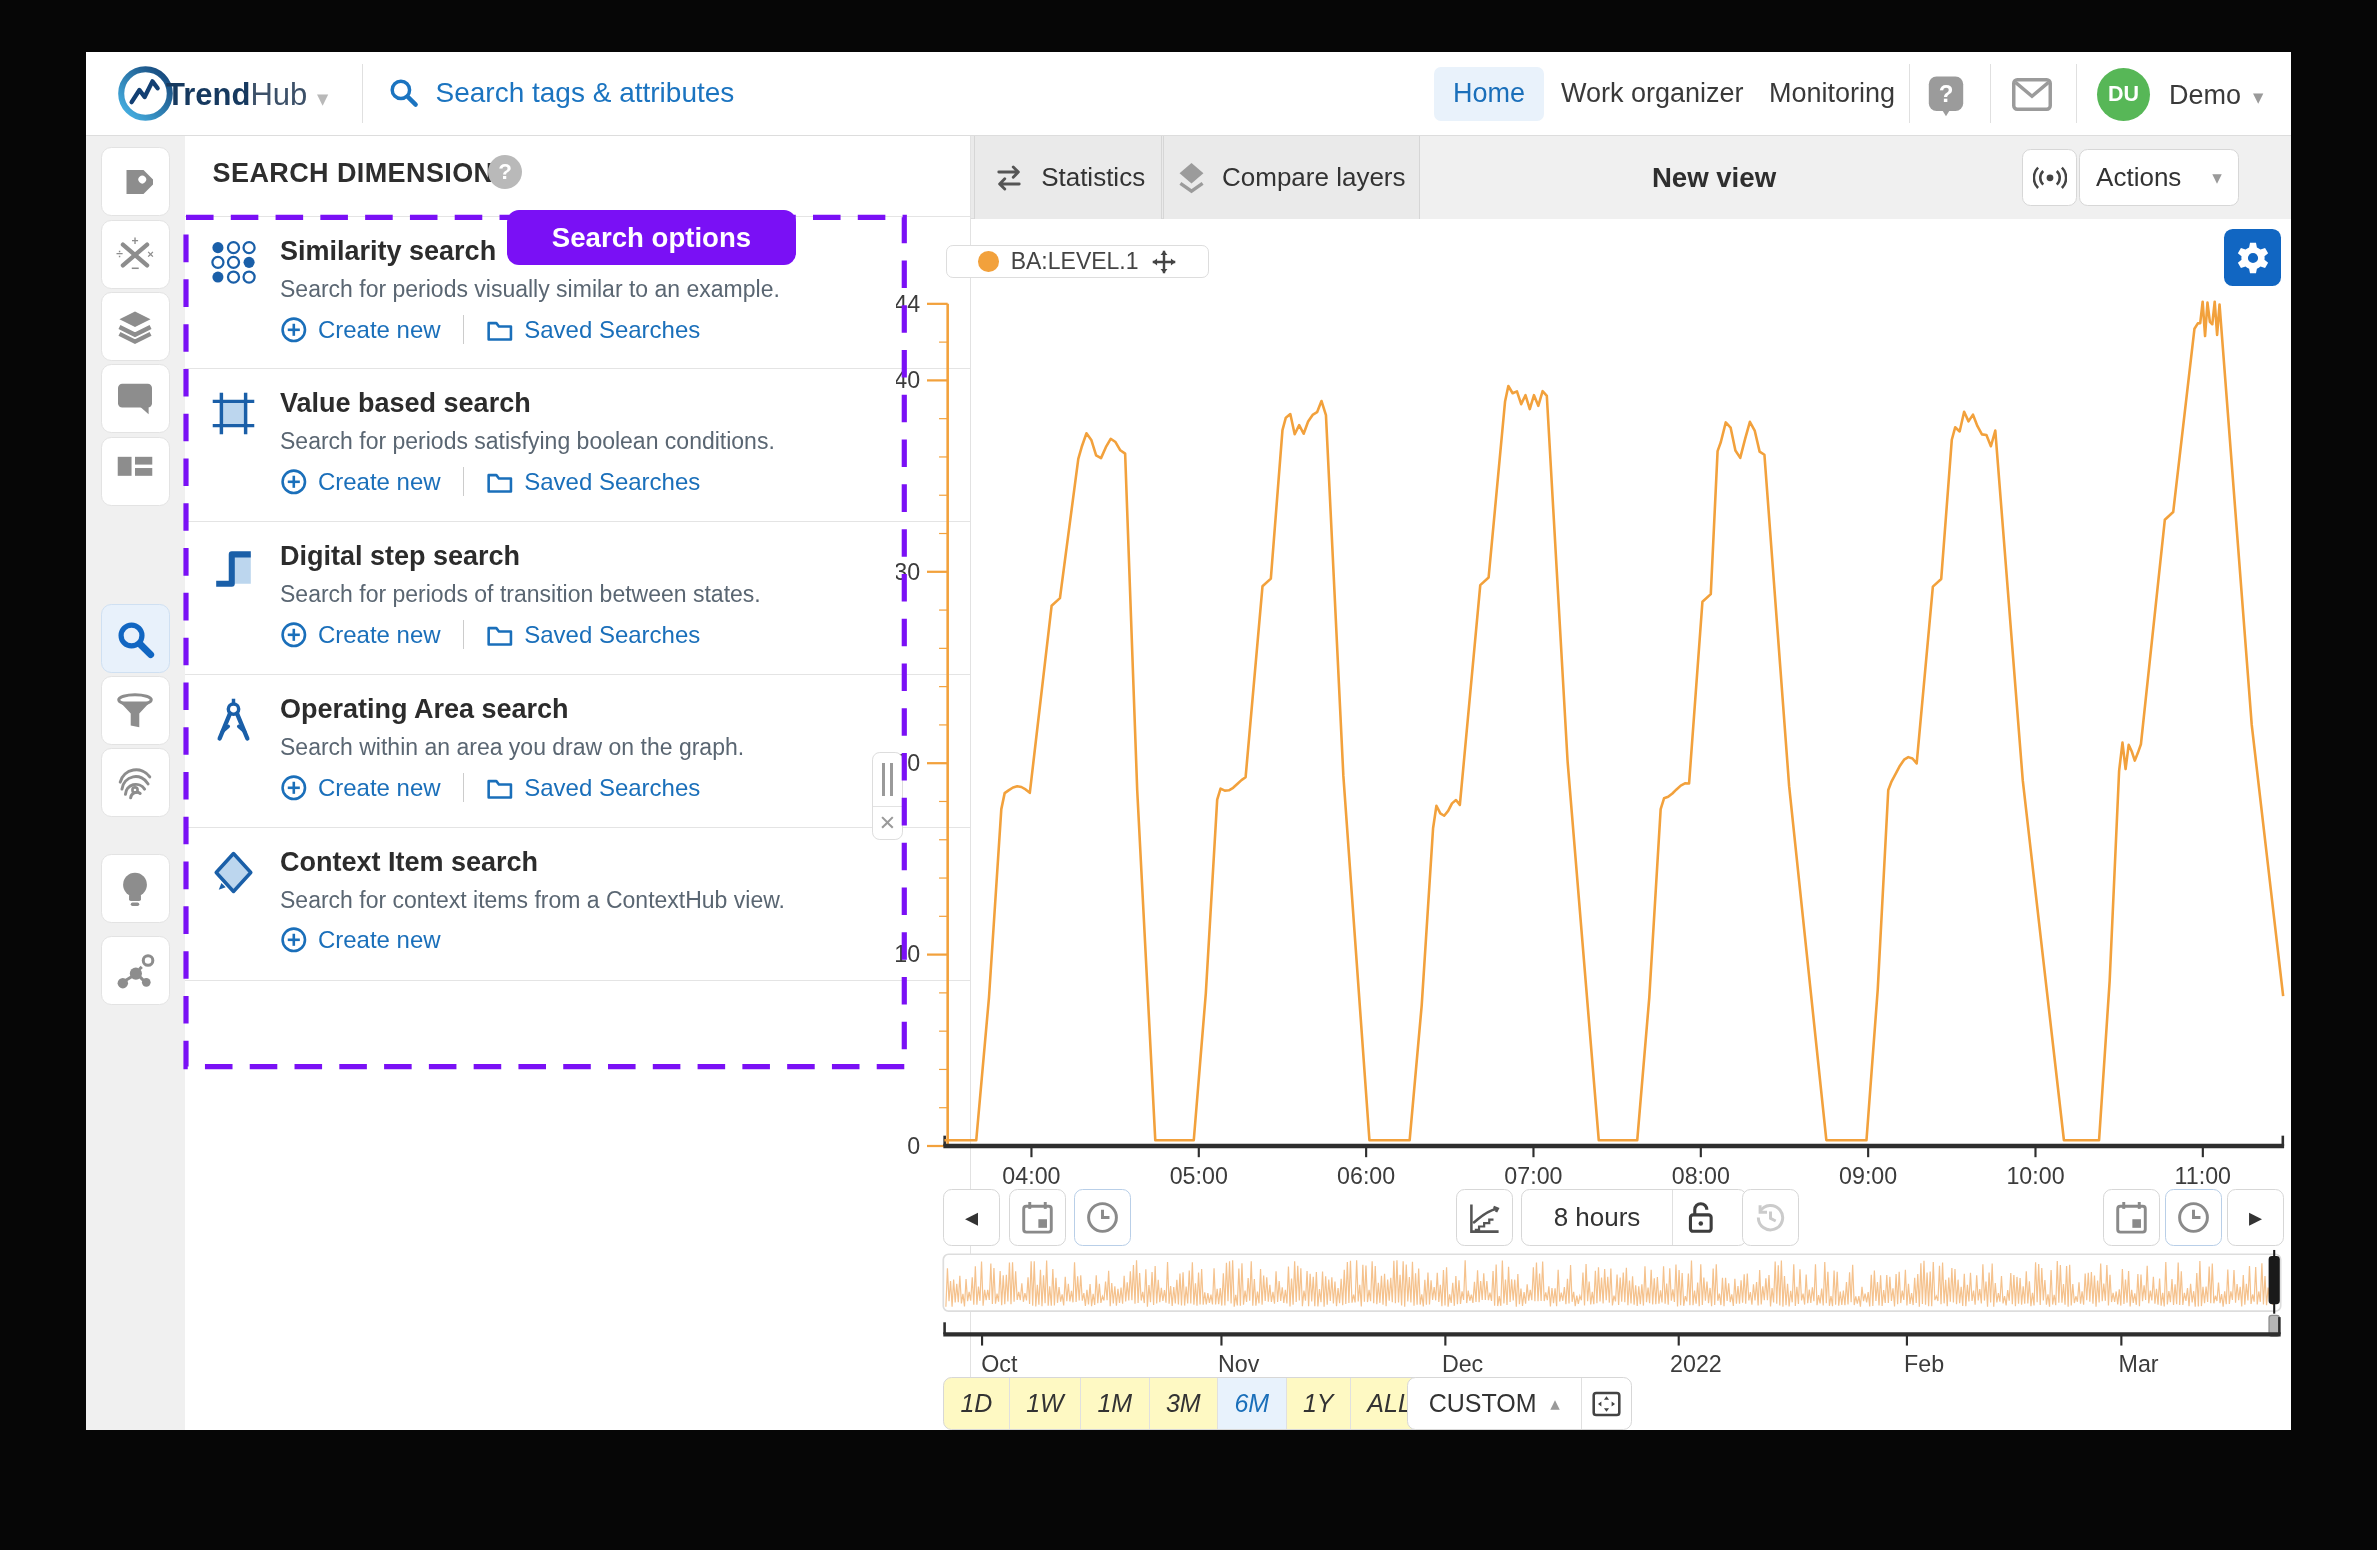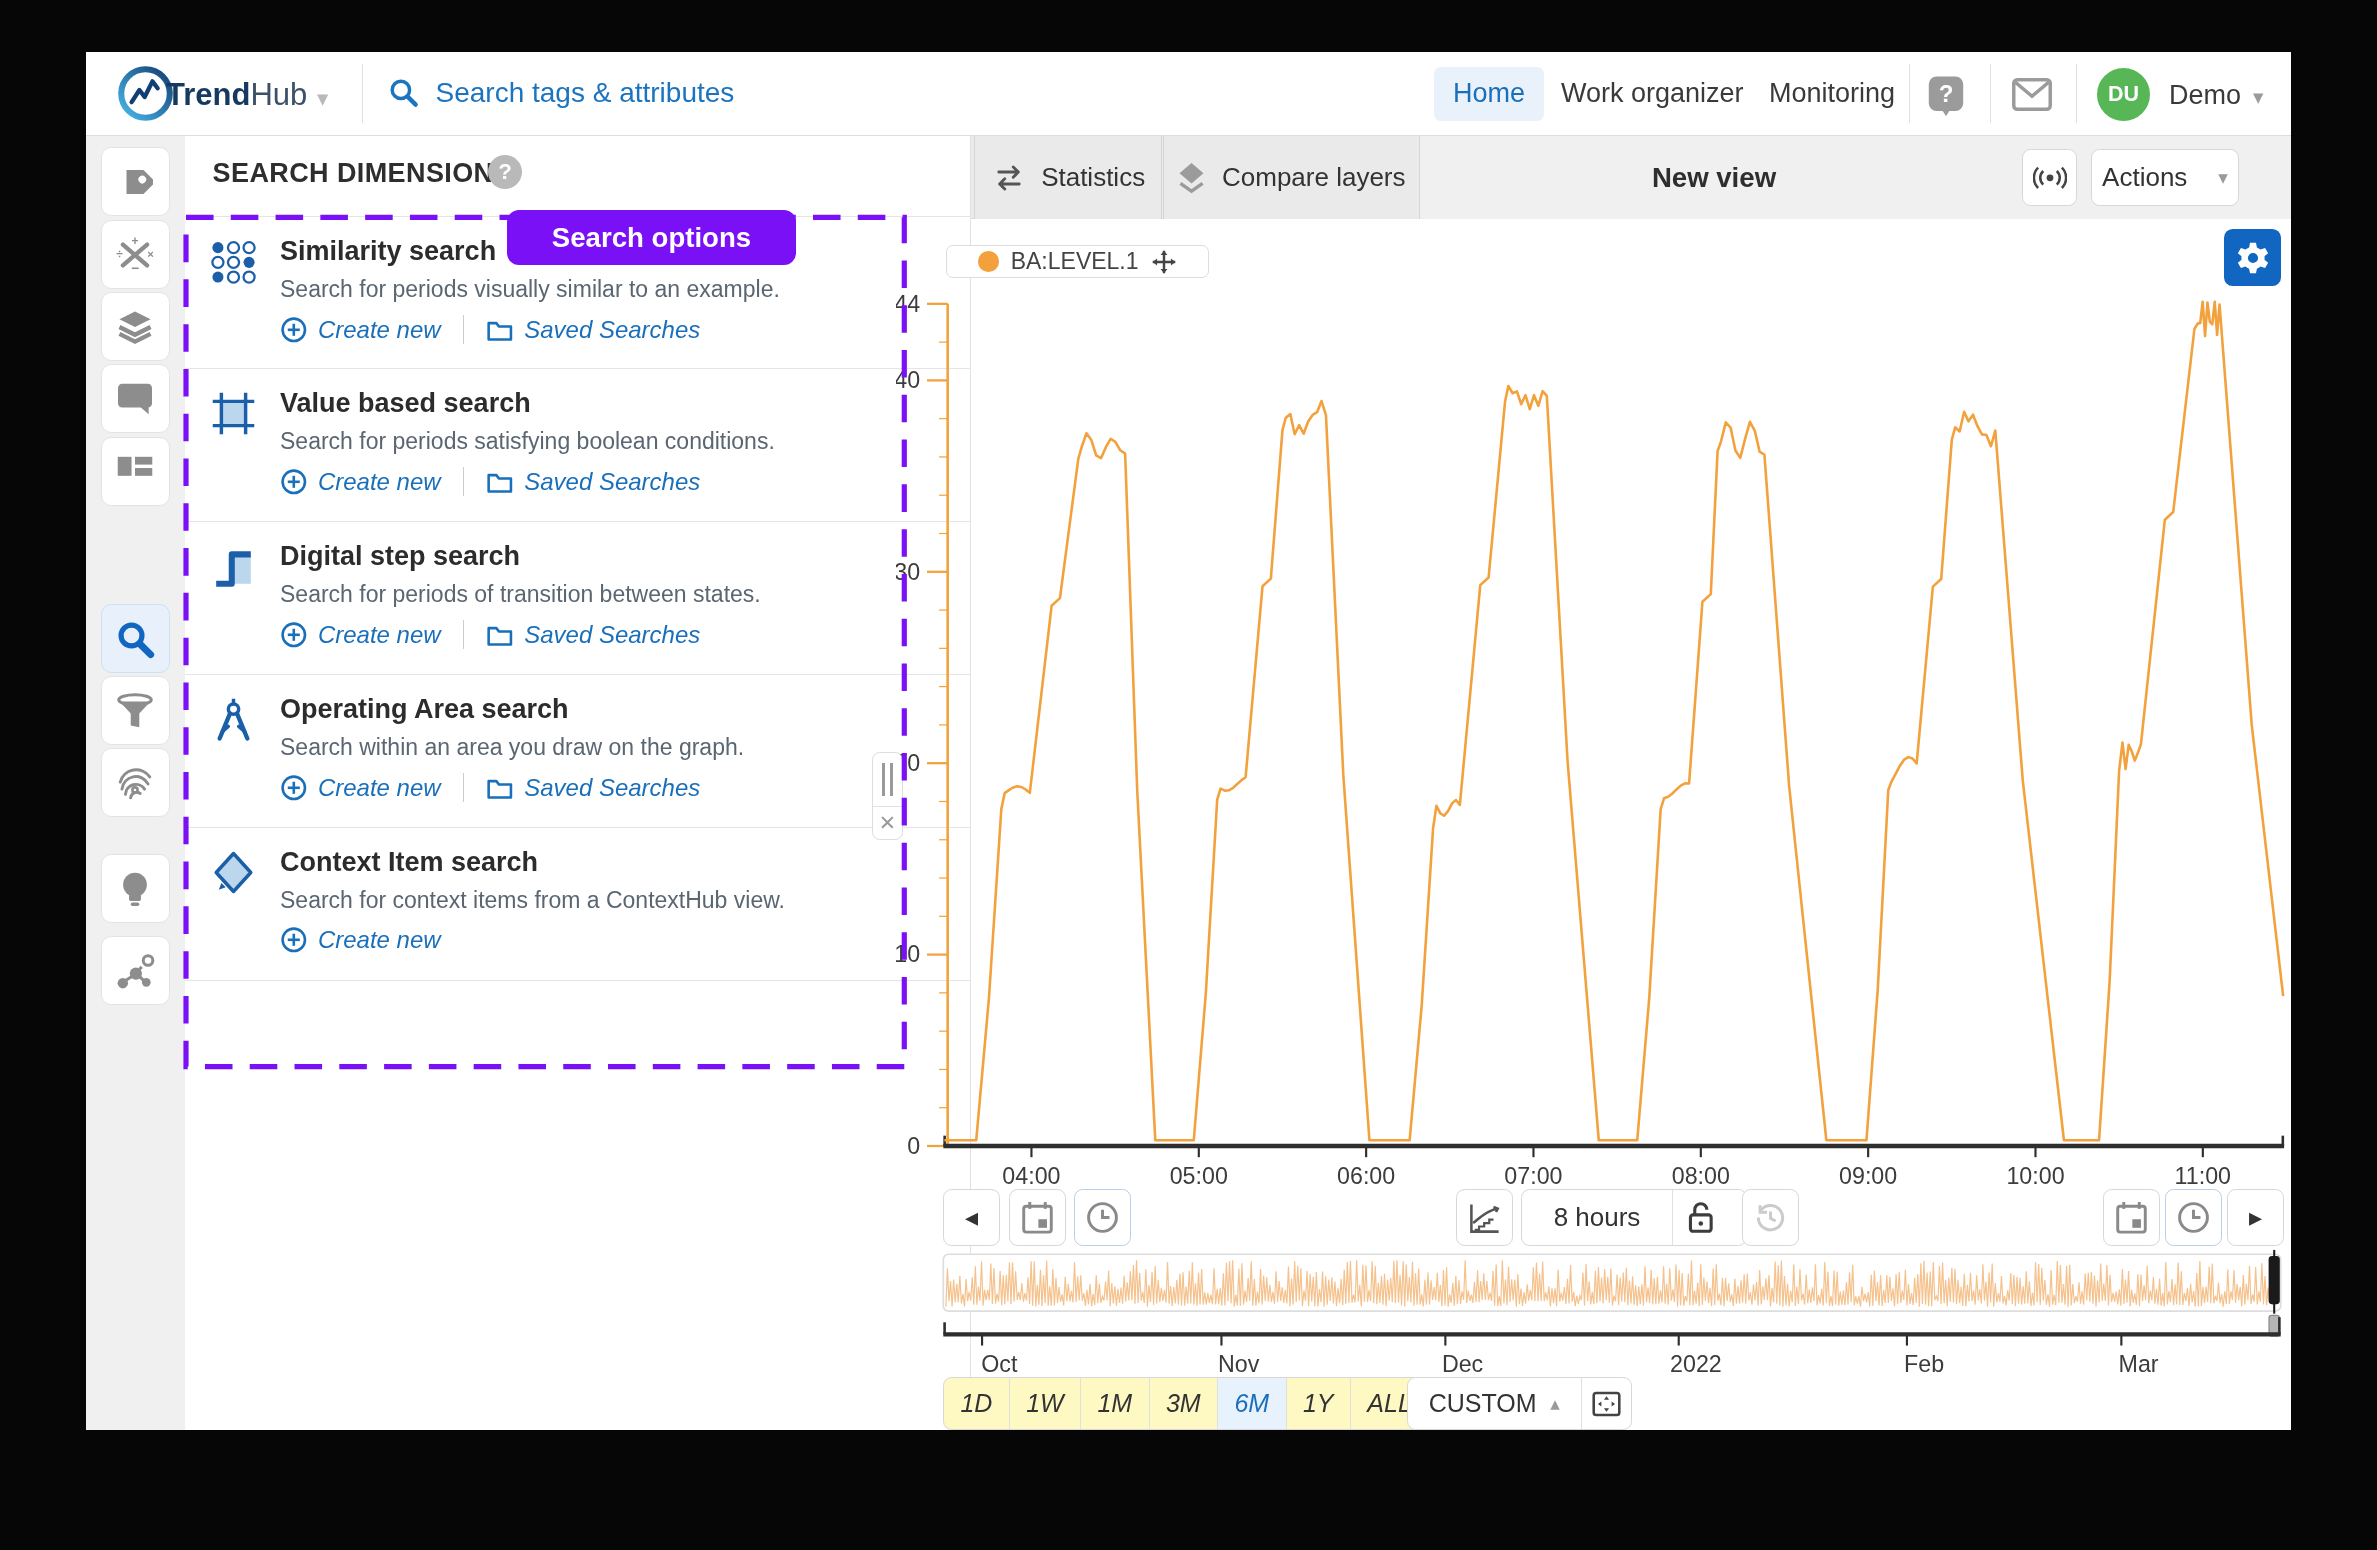--- a/index.html
+++ b/index.html
@@ -31,21 +31,21 @@
   #panel { position:absolute; left:99px; top:84px; width:786px; height:1295px; background:#fff; border-right:0.9px solid #e2e2e2; }
   #panel-title { position:absolute; left:27.6px; top:22.4px; font-size:27px; font-weight:700; color:#2e2e2e; letter-spacing:0.4px; }
   #panel-help { position:absolute; left:303px; top:19px; width:34px; height:34px; border-radius:50%; background:#b9b9b9; color:#fff; font-size:22.4px; font-weight:700; display:flex; align-items:center; justify-content:center; }
   #options { position:absolute; left:0; top:80px; width:100%; }
   .option { position:relative; height:153px; border-bottom:0.9px solid #e4e4e4; }
   .option:first-child { border-top:0.9px solid #e4e4e4; }
   .opt-icon { position:absolute; left:26px; top:22.4px; width:45px; height:45px; }
   .opt-title { position:absolute; left:95px; top:19px; font-size:27px; font-weight:600; color:#2c2c2c; }
   .opt-desc { position:absolute; left:95px; top:59px; font-size:23px; color:#5a6672; }
   .opt-links { position:absolute; left:95px; top:98px; display:flex; align-items:center; }
-  .linkbtn { display:flex; align-items:center; gap:10.3px; color:#1a6fba; font-size:24px; cursor:pointer;font-style:italic; }
+  .linkbtn { display:flex; align-items:center; gap:10.3px; color:#1a6fba; font-size:24px; cursor:pointer; }
   .linksep { width:0.9px; height:29px; background:#ccc; margin:0 22.4px; }
 
   
   #callout-badge { position:absolute; left:421px; top:158px; width:289px; height:55px; background:#7a10f5; border-radius:12px; color:#fff; font-size:27.6px; font-weight:700; display:flex; align-items:center; justify-content:center; z-index:30; }
   #dash-overlay { position:absolute; left:0; top:0; width:2205px; height:1378px; pointer-events:none; z-index:25; }
 
   
   #splitter { position:absolute; left:786px; top:700px; width:31px; height:88px; background:#fff; border:0.9px solid #ddd; border-radius:7.8px; z-index:20; overflow:hidden; }
   #splitter .grip { height:53px; display:flex; align-items:center; justify-content:center; gap:4.3px; }
   #splitter .grip i { display:block; width:3.4px; height:33px; background:#9a9a9a; }
@@ -390,21 +390,21 @@
         <div id="view-title">New view</div>
         <div class="pillbtn" style="right:215px;width:55px;">
           <svg width="34" height="27.6" viewBox="0 0 40 32">
             <circle cx="20" cy="16" r="4" fill="#444"></circle>
             <path d="M12 8 A11 11 0 0 0 12 24" fill="none" stroke="#444" stroke-width="3"></path>
             <path d="M28 8 A11 11 0 0 1 28 24" fill="none" stroke="#444" stroke-width="3"></path>
             <path d="M6 4 A17 17 0 0 0 6 28" fill="none" stroke="#444" stroke-width="3"></path>
             <path d="M34 4 A17 17 0 0 1 34 28" fill="none" stroke="#444" stroke-width="3"></path>
           </svg>
         </div>
-        <div class="pillbtn" style="right:53px;width:148px;gap:31px;font-size:26px;color:#333;">
+        <div class="pillbtn" style="right:53px;width:160px;gap:31px;font-size:26px;color:#333;">
           <span>Actions</span>
           <span style="color:#9a9a9a;font-size:19px;">▾</span>
         </div>
       </div>
     </div>
   </div>
 
   <div id="legend-chip">
     <span class="dot" id="legend-dot" style="background: rgb(242, 161, 60);"></span>
     <span class="lbl">BA:LEVEL.1</span>

